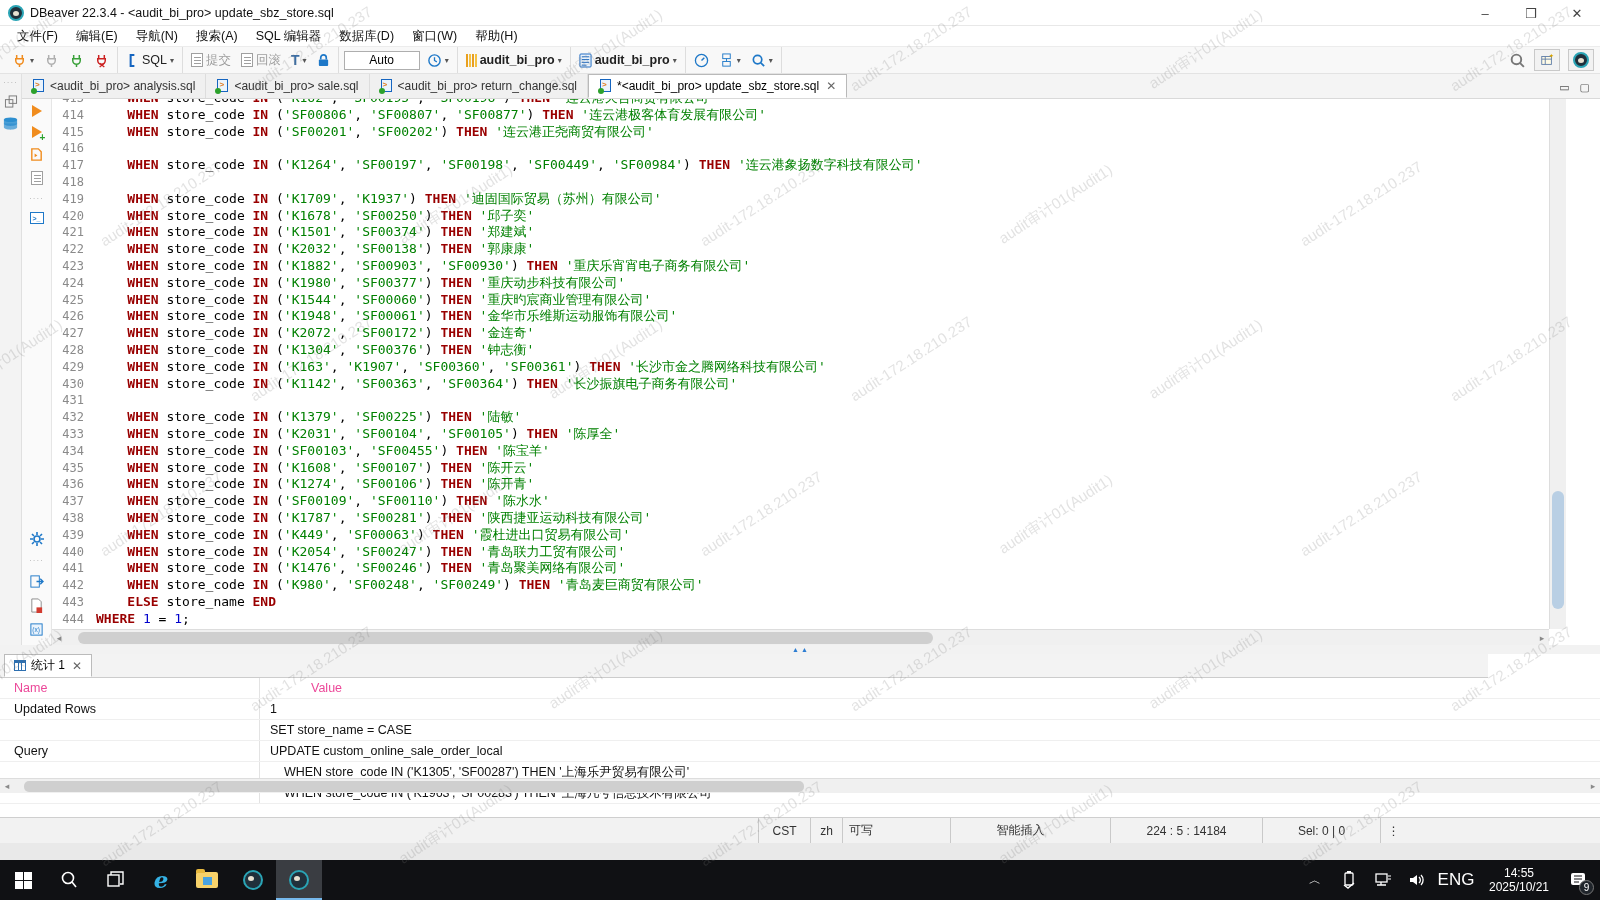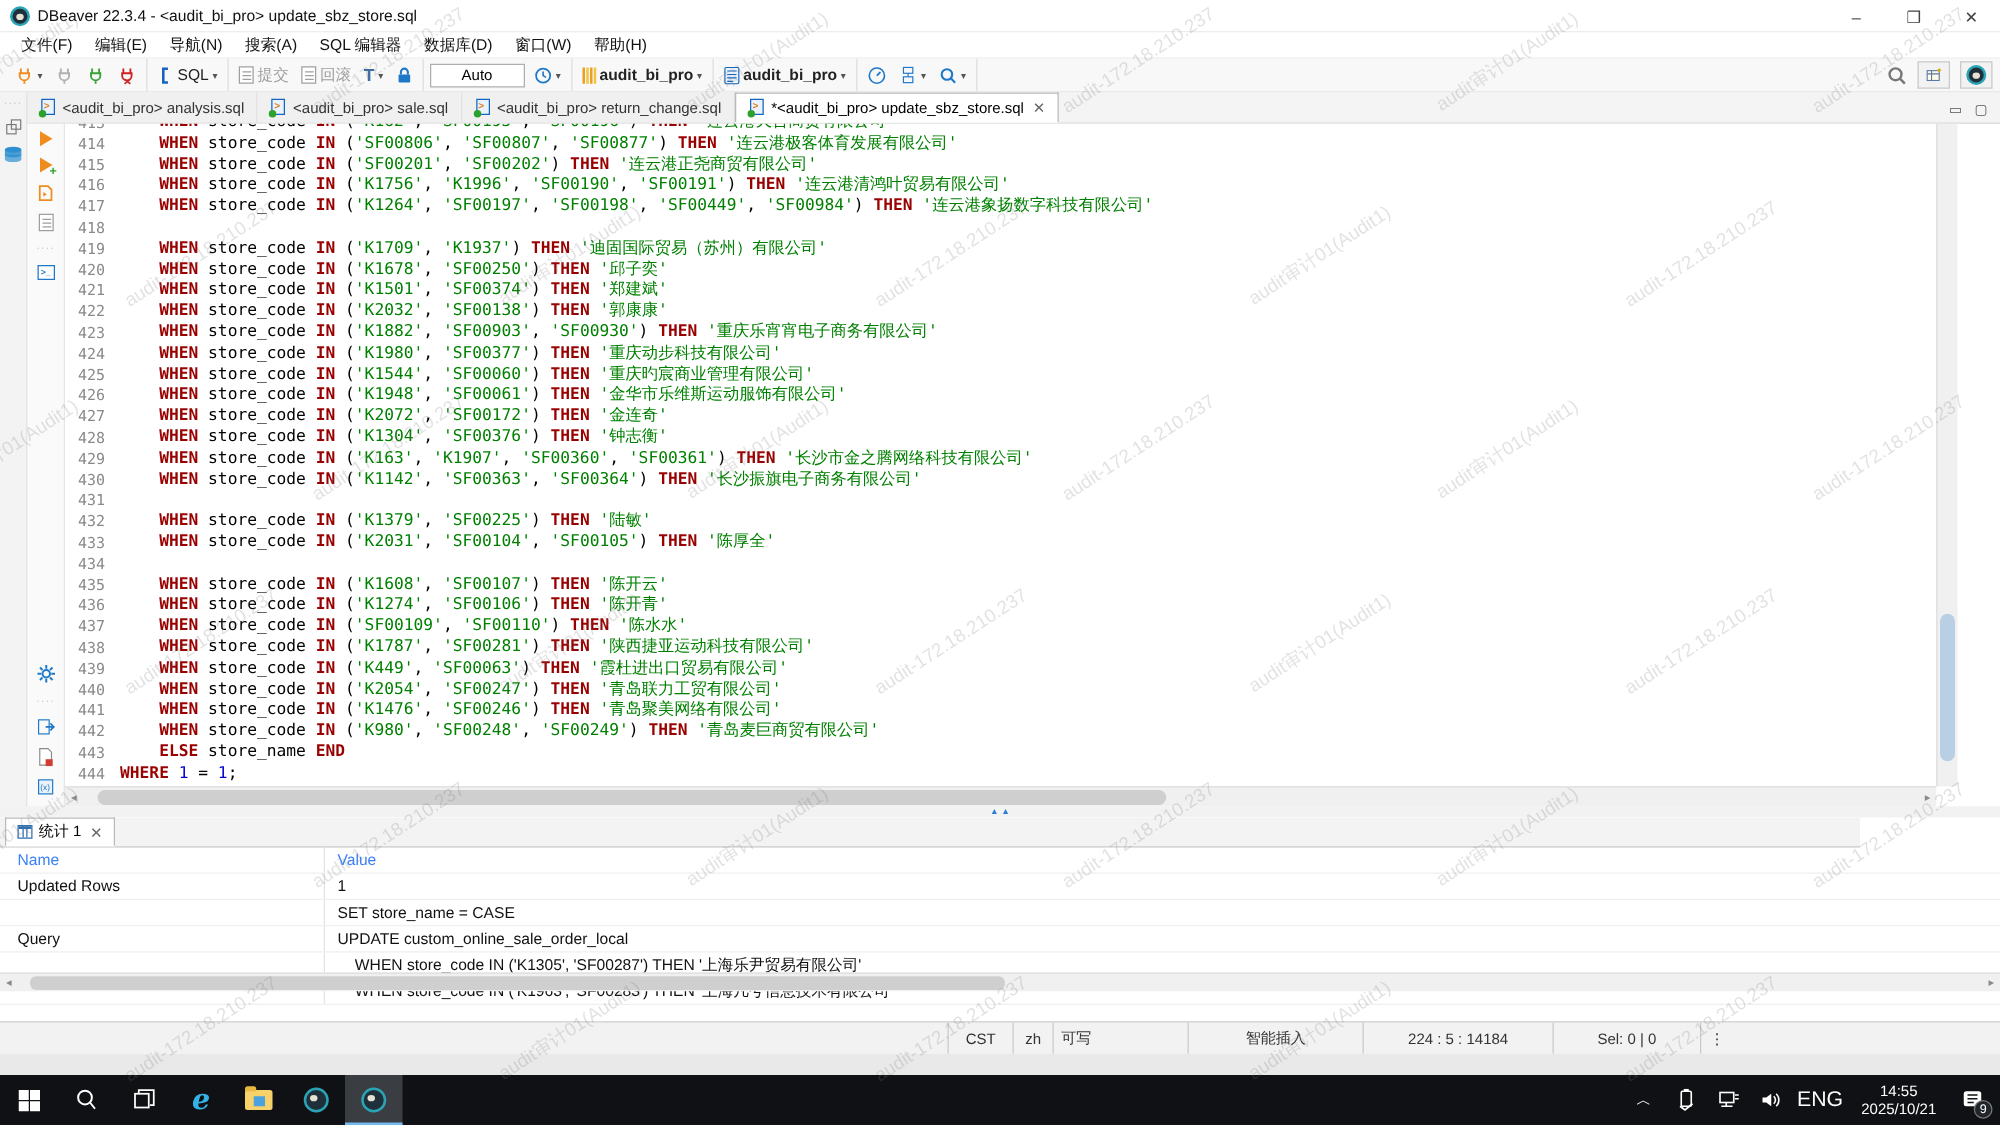--- a/index.html
+++ b/index.html
@@ -78,21 +78,21 @@
   #sash { left:0; top:645px; width:1600px; height:9px; background:#f2f2f2; text-align:center; font-size:7px; color:#2d7dd2; line-height:9px; }
   #stats-panel { left:0; top:654px; width:1488px; height:148px; background:#fff; }
   #stats-tabs { height:24px; background:#f3f3f3; border-bottom:1px solid #ccc; display:flex; align-items:flex-end; }
   #stats-tab { display:flex; align-items:center; gap:5px; background:#fff; border:1px solid #bbb; border-bottom:1px solid #fff; height:23px; padding:0 9px; margin-left:4px; font-size:12px; }
   .grid-ic { width:12px; height:11px; border:1px solid #2d6fb0; background:linear-gradient(#2d6fb0 0 2px, #fff 2px); position:relative; }
   .grid-ic::after { content:""; position:absolute; left:3px; top:0; width:1px; height:100%; background:#2d6fb0; box-shadow:3px 0 0 #2d6fb0; }
   #stats-table { width:1600px; }
   .srow { display:flex; height:21px; align-items:center; border-bottom:1px solid #efefef; font-size:12.5px; color:#111; }
   .srow .c1 { width:260px; flex:none; padding-left:14px; border-right:1px solid #e3e3e3; height:100%; display:flex; align-items:center; }
   .srow .c2 { padding-left:10px; white-space:pre; }
-  .srow.hdr { color:#3b82f6; }
+  .srow.hdr { color:#ec4899;gap:41px; }
   #stats-hscroll { position:absolute; left:0; top:124px; width:1600px; height:15px; background:#f0f0f0; border-top:1px solid #ddd; display:flex; align-items:center; }
   #stats-hthumb { margin-left:10px; width:780px; height:11px; background:#cfcfcf; border-radius:5px; }
 
   
   #statusbar { left:0; top:817px; width:1600px; height:26px; background:#f2f2f2; border-top:1px solid #cfcfcf; font-size:12px; color:#333; }
   #status-items { position:absolute; left:758px; top:0; height:100%; display:flex; align-items:stretch; }
   .sseg { display:flex; align-items:center; justify-content:center; border-left:1px solid #c9c9c9; padding:0 6px; }
   
   #edge-gap { left:0; top:843px; width:1600px; height:17px; background:#e9e9e9; }
 
@@ -362,39 +362,39 @@
           <text x="3.5" y="11" font-size="7" fill="#1e78c8">(x)</text>
         </svg>
     </div>
   </div>
 
   <div id="editor" class="abs">
     <div id="code-wrap">
         <div class="code-line"><span class="ln">413</span><span class="ct">    <span class="kw">WHEN</span> store_code <span class="kw">IN</span> (<span class="str">'K162'</span>, <span class="str">'SF00195'</span>, <span class="str">'SF00196'</span>) <span class="kw">THEN</span> <span class="str">'连云港天合商贸有限公司'</span></span></div>
         <div class="code-line"><span class="ln">414</span><span class="ct">    <span class="kw">WHEN</span> store_code <span class="kw">IN</span> (<span class="str">'SF00806'</span>, <span class="str">'SF00807'</span>, <span class="str">'SF00877'</span>) <span class="kw">THEN</span> <span class="str">'连云港极客体育发展有限公司'</span></span></div>
         <div class="code-line"><span class="ln">415</span><span class="ct">    <span class="kw">WHEN</span> store_code <span class="kw">IN</span> (<span class="str">'SF00201'</span>, <span class="str">'SF00202'</span>) <span class="kw">THEN</span> <span class="str">'连云港正尧商贸有限公司'</span></span></div>
-        <div class="code-line"><span class="ln">416</span><span class="ct">    <span class="kw">WHEN</span> store_code <span class="kw">IN</span> (<span class="str">'K1756'</span>, <span class="str">'K1996'</span>, <span class="str">'SF00190'</span>, <span class="str">'SF00191'</span>) <span class="kw">THEN</span> <span class="str">'连云港清鸿叶贸易有限公司'</span></span></div>
+        <div class="code-line"><span class="ln">416</span></div>
         <div class="code-line"><span class="ln">417</span><span class="ct">    <span class="kw">WHEN</span> store_code <span class="kw">IN</span> (<span class="str">'K1264'</span>, <span class="str">'SF00197'</span>, <span class="str">'SF00198'</span>, <span class="str">'SF00449'</span>, <span class="str">'SF00984'</span>) <span class="kw">THEN</span> <span class="str">'连云港象扬数字科技有限公司'</span></span></div>
         <div class="code-line"><span class="ln">418</span></div>
         <div class="code-line"><span class="ln">419</span><span class="ct">    <span class="kw">WHEN</span> store_code <span class="kw">IN</span> (<span class="str">'K1709'</span>, <span class="str">'K1937'</span>) <span class="kw">THEN</span> <span class="str">'迪固国际贸易（苏州）有限公司'</span></span></div>
         <div class="code-line"><span class="ln">420</span><span class="ct">    <span class="kw">WHEN</span> store_code <span class="kw">IN</span> (<span class="str">'K1678'</span>, <span class="str">'SF00250'</span>) <span class="kw">THEN</span> <span class="str">'邱子奕'</span></span></div>
         <div class="code-line"><span class="ln">421</span><span class="ct">    <span class="kw">WHEN</span> store_code <span class="kw">IN</span> (<span class="str">'K1501'</span>, <span class="str">'SF00374'</span>) <span class="kw">THEN</span> <span class="str">'郑建斌'</span></span></div>
         <div class="code-line"><span class="ln">422</span><span class="ct">    <span class="kw">WHEN</span> store_code <span class="kw">IN</span> (<span class="str">'K2032'</span>, <span class="str">'SF00138'</span>) <span class="kw">THEN</span> <span class="str">'郭康康'</span></span></div>
         <div class="code-line"><span class="ln">423</span><span class="ct">    <span class="kw">WHEN</span> store_code <span class="kw">IN</span> (<span class="str">'K1882'</span>, <span class="str">'SF00903'</span>, <span class="str">'SF00930'</span>) <span class="kw">THEN</span> <span class="str">'重庆乐宵宵电子商务有限公司'</span></span></div>
         <div class="code-line"><span class="ln">424</span><span class="ct">    <span class="kw">WHEN</span> store_code <span class="kw">IN</span> (<span class="str">'K1980'</span>, <span class="str">'SF00377'</span>) <span class="kw">THEN</span> <span class="str">'重庆动步科技有限公司'</span></span></div>
         <div class="code-line"><span class="ln">425</span><span class="ct">    <span class="kw">WHEN</span> store_code <span class="kw">IN</span> (<span class="str">'K1544'</span>, <span class="str">'SF00060'</span>) <span class="kw">THEN</span> <span class="str">'重庆旳宸商业管理有限公司'</span></span></div>
         <div class="code-line"><span class="ln">426</span><span class="ct">    <span class="kw">WHEN</span> store_code <span class="kw">IN</span> (<span class="str">'K1948'</span>, <span class="str">'SF00061'</span>) <span class="kw">THEN</span> <span class="str">'金华市乐维斯运动服饰有限公司'</span></span></div>
         <div class="code-line"><span class="ln">427</span><span class="ct">    <span class="kw">WHEN</span> store_code <span class="kw">IN</span> (<span class="str">'K2072'</span>, <span class="str">'SF00172'</span>) <span class="kw">THEN</span> <span class="str">'金连奇'</span></span></div>
         <div class="code-line"><span class="ln">428</span><span class="ct">    <span class="kw">WHEN</span> store_code <span class="kw">IN</span> (<span class="str">'K1304'</span>, <span class="str">'SF00376'</span>) <span class="kw">THEN</span> <span class="str">'钟志衡'</span></span></div>
         <div class="code-line"><span class="ln">429</span><span class="ct">    <span class="kw">WHEN</span> store_code <span class="kw">IN</span> (<span class="str">'K163'</span>, <span class="str">'K1907'</span>, <span class="str">'SF00360'</span>, <span class="str">'SF00361'</span>) <span class="kw">THEN</span> <span class="str">'长沙市金之腾网络科技有限公司'</span></span></div>
         <div class="code-line"><span class="ln">430</span><span class="ct">    <span class="kw">WHEN</span> store_code <span class="kw">IN</span> (<span class="str">'K1142'</span>, <span class="str">'SF00363'</span>, <span class="str">'SF00364'</span>) <span class="kw">THEN</span> <span class="str">'长沙振旗电子商务有限公司'</span></span></div>
         <div class="code-line"><span class="ln">431</span></div>
         <div class="code-line"><span class="ln">432</span><span class="ct">    <span class="kw">WHEN</span> store_code <span class="kw">IN</span> (<span class="str">'K1379'</span>, <span class="str">'SF00225'</span>) <span class="kw">THEN</span> <span class="str">'陆敏'</span></span></div>
         <div class="code-line"><span class="ln">433</span><span class="ct">    <span class="kw">WHEN</span> store_code <span class="kw">IN</span> (<span class="str">'K2031'</span>, <span class="str">'SF00104'</span>, <span class="str">'SF00105'</span>) <span class="kw">THEN</span> <span class="str">'陈厚全'</span></span></div>
-        <div class="code-line"><span class="ln">434</span></div>
+        <div class="code-line"><span class="ln">434</span><span class="ct">    <span class="kw">WHEN</span> store_code <span class="kw">IN</span> (<span class="str">'SF00103'</span>, <span class="str">'SF00455'</span>) <span class="kw">THEN</span> <span class="str">'陈宝羊'</span></span></div>
         <div class="code-line"><span class="ln">435</span><span class="ct">    <span class="kw">WHEN</span> store_code <span class="kw">IN</span> (<span class="str">'K1608'</span>, <span class="str">'SF00107'</span>) <span class="kw">THEN</span> <span class="str">'陈开云'</span></span></div>
         <div class="code-line"><span class="ln">436</span><span class="ct">    <span class="kw">WHEN</span> store_code <span class="kw">IN</span> (<span class="str">'K1274'</span>, <span class="str">'SF00106'</span>) <span class="kw">THEN</span> <span class="str">'陈开青'</span></span></div>
         <div class="code-line"><span class="ln">437</span><span class="ct">    <span class="kw">WHEN</span> store_code <span class="kw">IN</span> (<span class="str">'SF00109'</span>, <span class="str">'SF00110'</span>) <span class="kw">THEN</span> <span class="str">'陈水水'</span></span></div>
         <div class="code-line"><span class="ln">438</span><span class="ct">    <span class="kw">WHEN</span> store_code <span class="kw">IN</span> (<span class="str">'K1787'</span>, <span class="str">'SF00281'</span>) <span class="kw">THEN</span> <span class="str">'陕西捷亚运动科技有限公司'</span></span></div>
         <div class="code-line"><span class="ln">439</span><span class="ct">    <span class="kw">WHEN</span> store_code <span class="kw">IN</span> (<span class="str">'K449'</span>, <span class="str">'SF00063'</span>) <span class="kw">THEN</span> <span class="str">'霞杜进出口贸易有限公司'</span></span></div>
         <div class="code-line"><span class="ln">440</span><span class="ct">    <span class="kw">WHEN</span> store_code <span class="kw">IN</span> (<span class="str">'K2054'</span>, <span class="str">'SF00247'</span>) <span class="kw">THEN</span> <span class="str">'青岛联力工贸有限公司'</span></span></div>
         <div class="code-line"><span class="ln">441</span><span class="ct">    <span class="kw">WHEN</span> store_code <span class="kw">IN</span> (<span class="str">'K1476'</span>, <span class="str">'SF00246'</span>) <span class="kw">THEN</span> <span class="str">'青岛聚美网络有限公司'</span></span></div>
         <div class="code-line"><span class="ln">442</span><span class="ct">    <span class="kw">WHEN</span> store_code <span class="kw">IN</span> (<span class="str">'K980'</span>, <span class="str">'SF00248'</span>, <span class="str">'SF00249'</span>) <span class="kw">THEN</span> <span class="str">'青岛麦巨商贸有限公司'</span></span></div>
         <div class="code-line"><span class="ln">443</span><span class="ct">    <span class="kw">ELSE</span> store_name <span class="kw">END</span></span></div>
         <div class="code-line"><span class="ln">444</span><span class="ct"><span class="kw">WHERE</span> <span class="num">1</span> = <span class="num">1</span>;</span></div>
@@ -452,21 +452,21 @@
       <span class="scroll-arrow" style="margin-left:auto;">▸</span>
     </div>
   </div>
 
   <div id="statusbar" class="abs">
     <div id="status-items">
         <span class="sseg" style="width: 52px;">CST</span>
         <span class="sseg" style="width: 32px;">zh</span>
         <span class="sseg" style="width: 108px; justify-content: flex-start;">可写</span>
         <span class="sseg" style="width: 140px;">智能插入</span>
-        <span class="sseg" style="width: 152px;">224 : 5 : 14184</span>
+        <span class="sseg" style="width: 152px; margin-left: 20px;">224 : 5 : 14184</span>
         <span class="sseg" style="width: 118px;">Sel: 0 | 0</span>
         <span class="sseg" style="width: 26px;">⋮</span>
       </div>
   </div>
   <div id="edge-gap" class="abs"></div>
 
   <div id="taskbar" class="abs">
     <span class="tb-ic">
         <span class="win-logo">
           <i></i>

